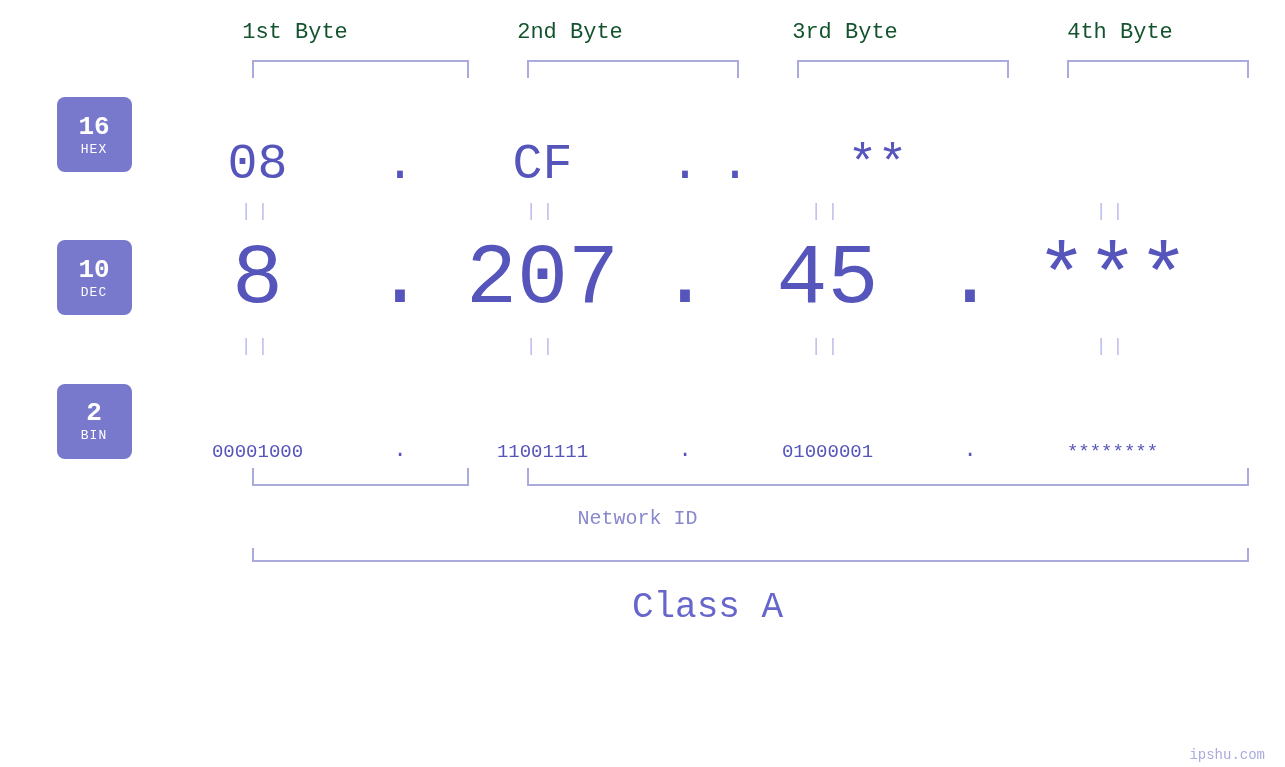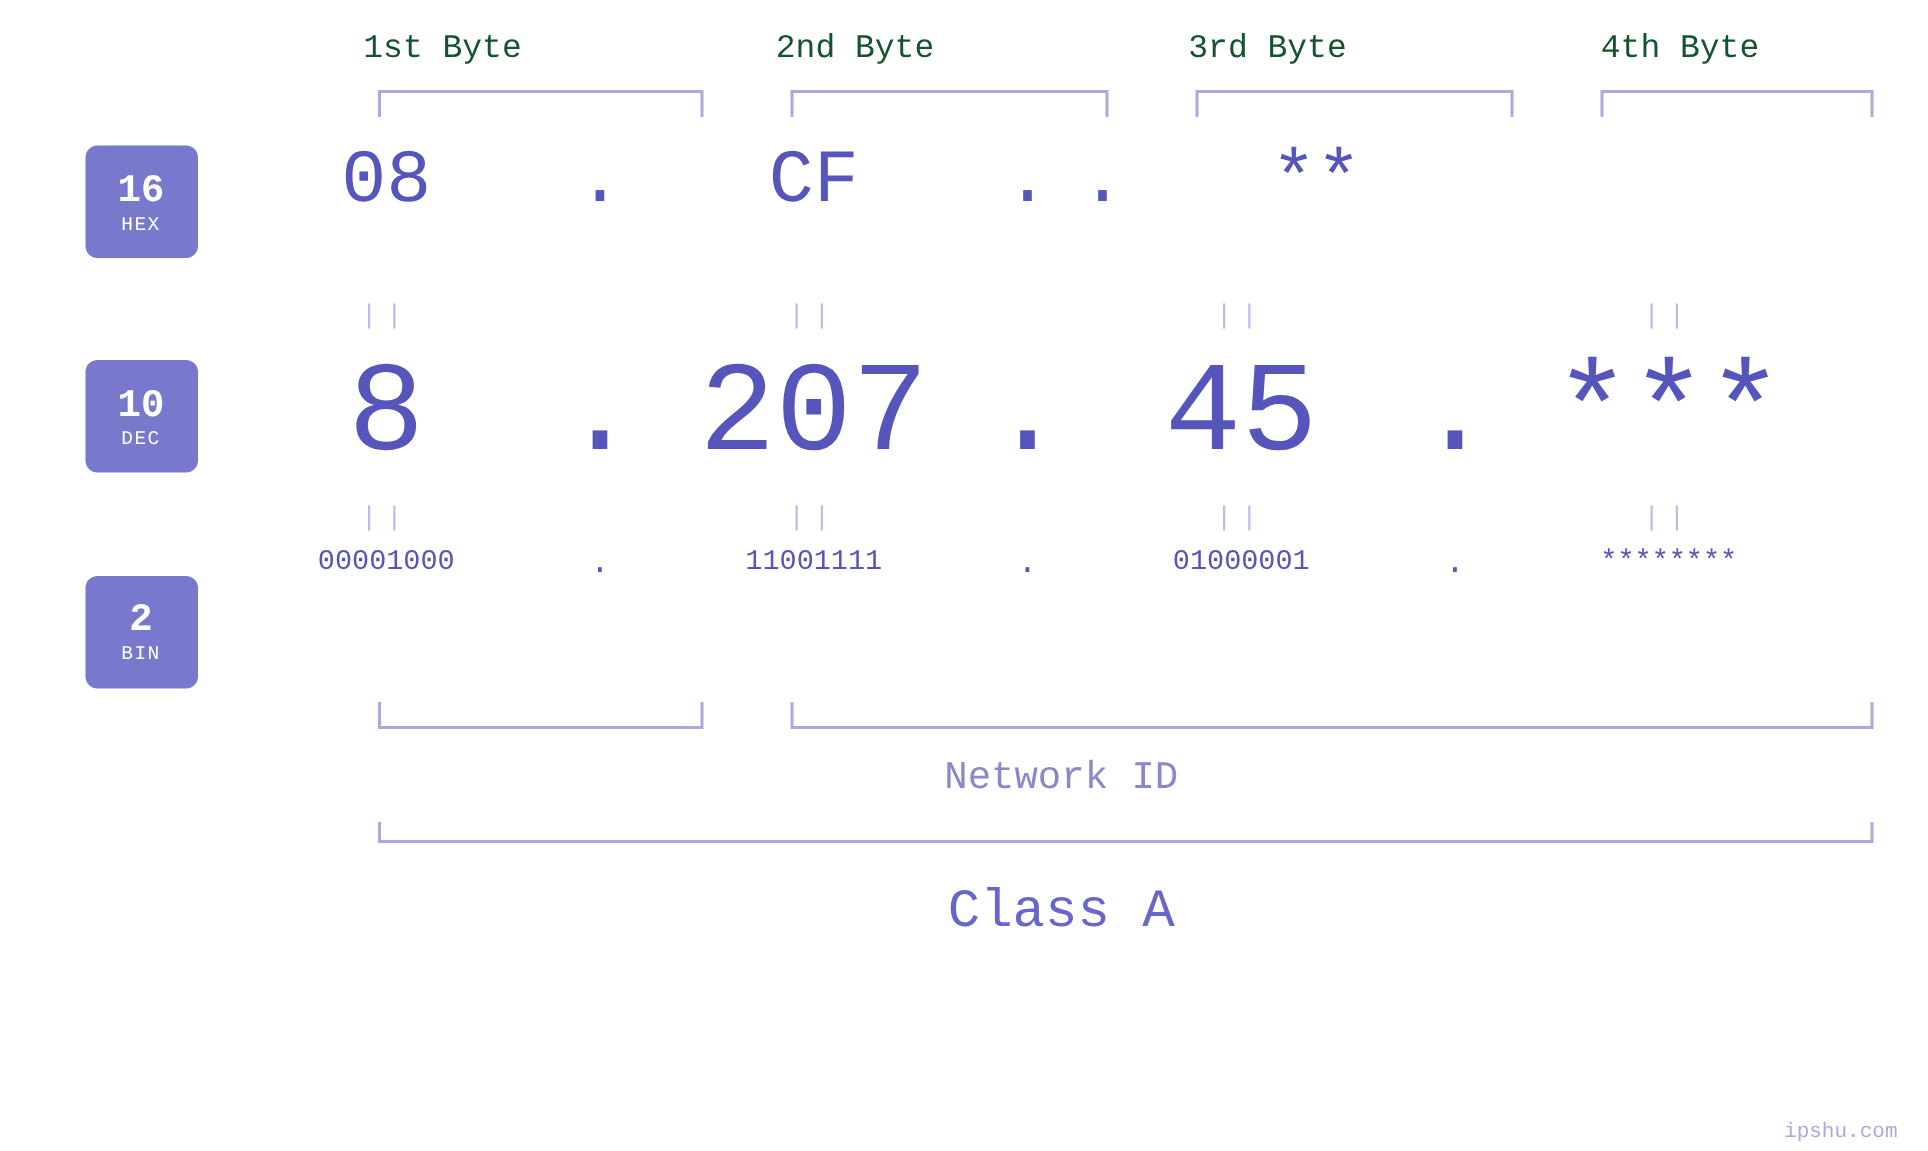--- a/index.html
+++ b/index.html
@@ -96,23 +96,23 @@
       width: 1100px;
       margin-left: 130px;
       justify-content: space-around;
       margin-top: 0px;
       height: 50px;
       align-items: center;
     }
 
     .id-label {
       color: #8888cc;
-      font-size: 26px;
-      font-family: 'Courier New', Courier, monospace;
-      text-align: center;
+      font-size: 20px;
+      font-family: 'Courier New', Courier, monospace;
+      text-align: left;
     }
 
     .network-id-label {
       width: 260px;
     }
 
     .host-id-label {
       width: 700px;
     }
 
@@ -155,21 +155,21 @@
     }
 
     .class-bracket-svg {
       width: 1100px;
       margin-left: 130px;
       height: 20px;
     }
 
     .data-row {
       display: flex;
-      align-items: flex-start;
+      align-items: flex-end;
       height: 100px;
     }
 
     .data-cell {
       width: 235px;
       text-align: center;
       color: #5555bb;
       display: flex;
       align-items: center;
       justify-content: center;

